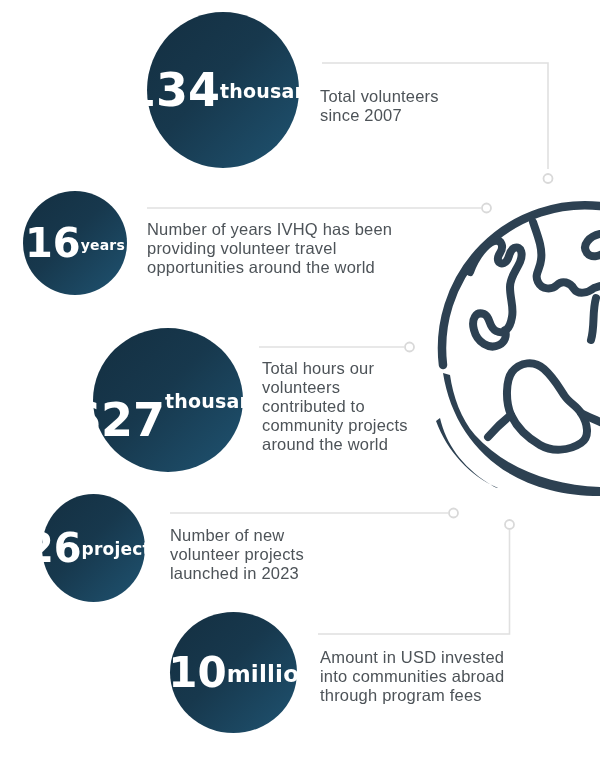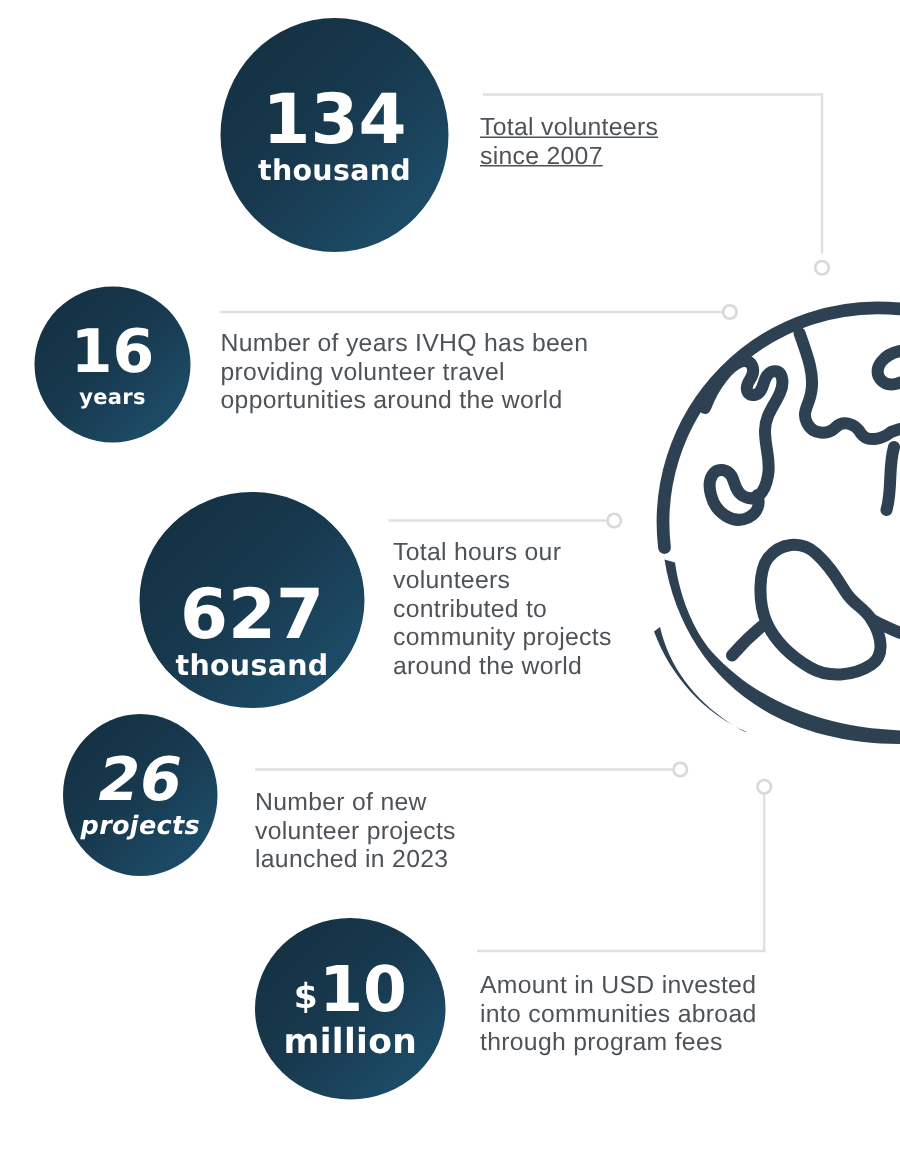--- a/index.html
+++ b/index.html
@@ -7,21 +7,21 @@
     position:relative;width:600px;height:776px;background:#ffffff;
     overflow:hidden;font-family:"Liberation Sans",sans-serif;
   }
   svg{display:block;}
   .layer{position:absolute;left:0;top:0;pointer-events:none;}
 
   
   .bubble{
     position:absolute;border-radius:50%;
     background:linear-gradient(135deg,#142f41 0%,#17384d 45%,#1f5371 100%);
-    display:flex;flex-direction:column;align-items:center;justify-content:center;
+    display:flex;align-items:center;justify-content:center;
     color:#ffffff;text-align:center;
   }
   .bubble .num{
     font-family:"DejaVu Sans",sans-serif;font-weight:bold;line-height:1;
     letter-spacing:0;
   }
   .bubble .num-row{display:flex;align-items:flex-end;justify-content:center;}
   .bubble .prefix{
     font-family:"DejaVu Sans",sans-serif;font-weight:bold;font-size:23px;
     line-height:1;margin:0 1px 4px 0;
@@ -29,31 +29,31 @@
   .bubble .unit{
     font-family:"DejaVu Sans",sans-serif;font-weight:bold;line-height:1;
     margin-top:3px;letter-spacing:.2px;text-align:center;
   }
   .b1{left:147px;top:12px;width:152px;height:156px;}
   .b1 .num{font-size:46px;}  .b1 .unit{font-size:19px;}
   .b2{left:23px;top:191px;width:104px;height:104px;}
   .b2 .num{font-size:40px;}  .b2 .unit{font-size:14px;}
   .b3{left:93px;top:328px;width:150px;height:144px;}
   .b3 .num{font-size:46px;margin-top:40px;}  .b3 .unit{font-size:19px;}
-  .b4{left:42px;top:476px;width:103px;height:108px;font-style:italic;}
+  .b4{left:42px;top:494px;width:103px;height:108px;}
   .b4 .num{font-size:40px;}  .b4 .unit{font-size:17px;}
   .b5{left:170px;top:612px;width:127px;height:121px;}
   .b5 .num{font-size:42px;}  .b5 .unit{font-size:23px;}
 
   
   .desc{
     position:absolute;white-space:pre-line;color:#4d5358;
     font-size:16.5px;line-height:19px;letter-spacing:.2px;
   }
-  .d1{left:320px;top:76px;width:220px;text-decoration:underline;}
+  .d1{left:320px;top:87px;width:220px;}
   .d2{left:147px;top:220px;width:330px;}
   .d3{left:262px;top:359px;width:190px;}
   .d4{left:170px;top:526px;width:220px;}
   .d5{left:320px;top:648px;width:240px;}
 
   .connectors{width:600px;height:776px;}
   .connectors path{stroke:#e0e0e0;stroke-width:1.6;fill:none;}
   .connectors circle{fill:#ffffff;stroke:#d9d9d9;stroke-width:1.8;}
 
   .globe{left:430px;top:190px;width:170px;height:330px;}

